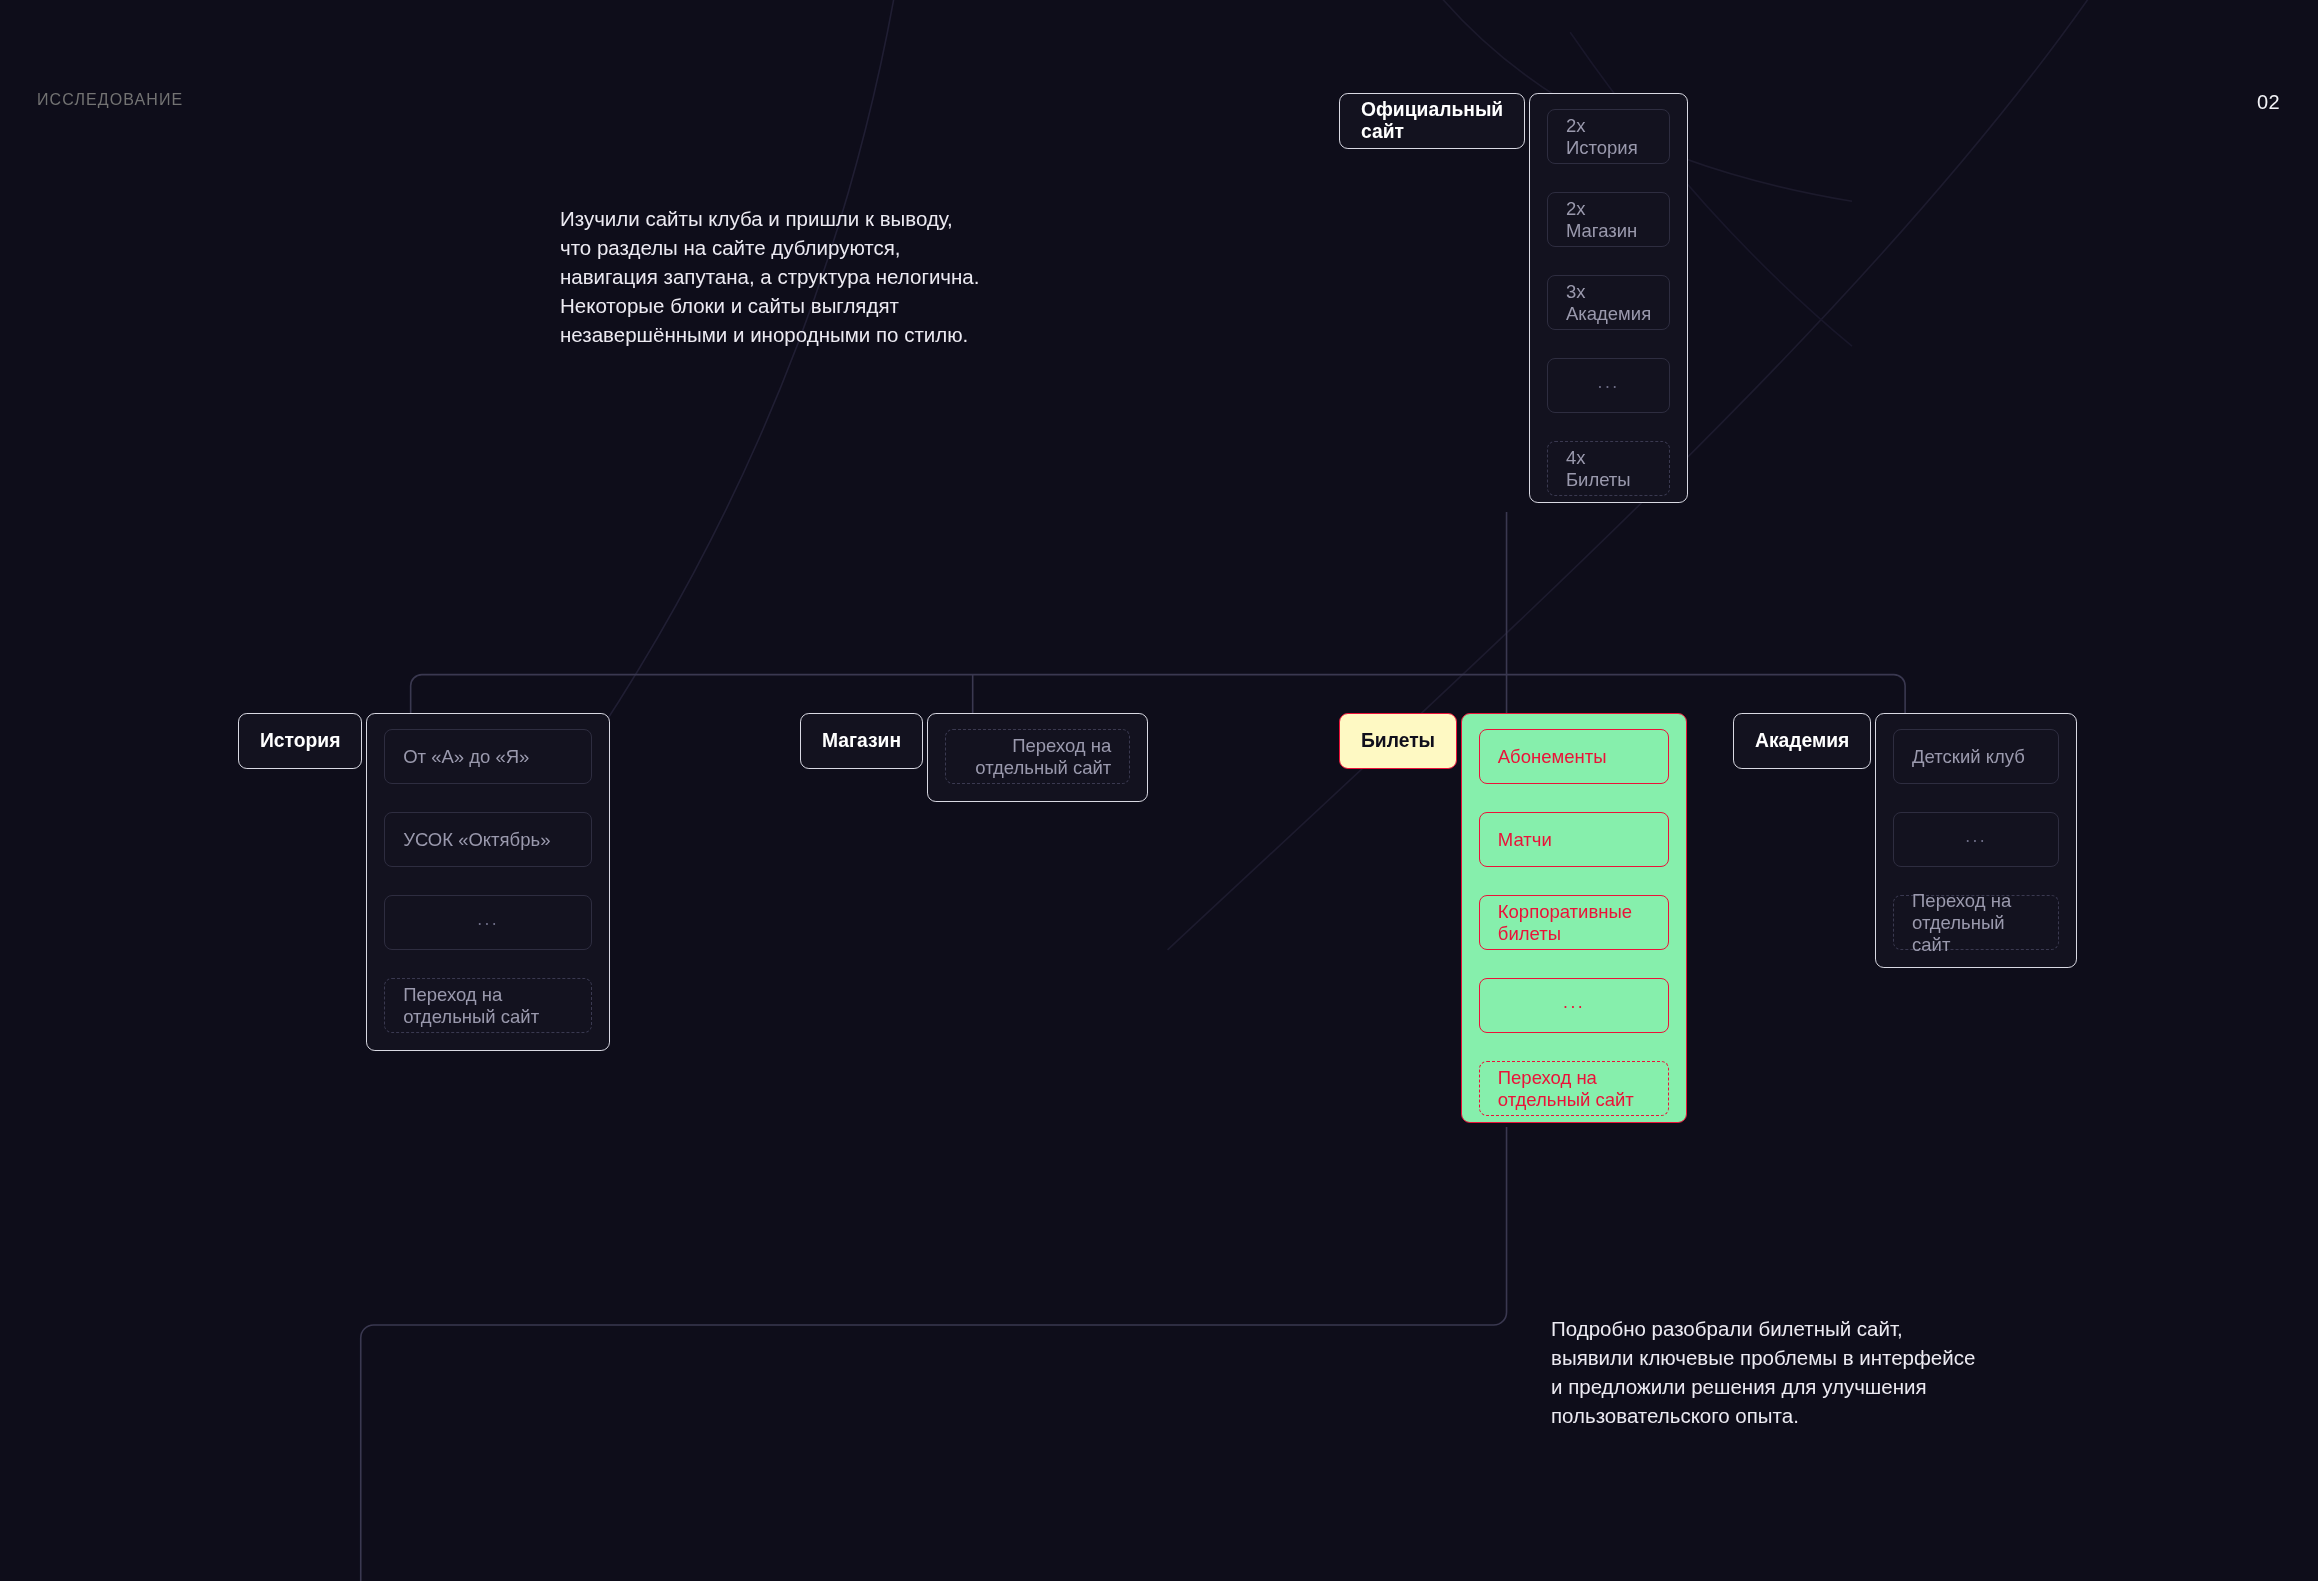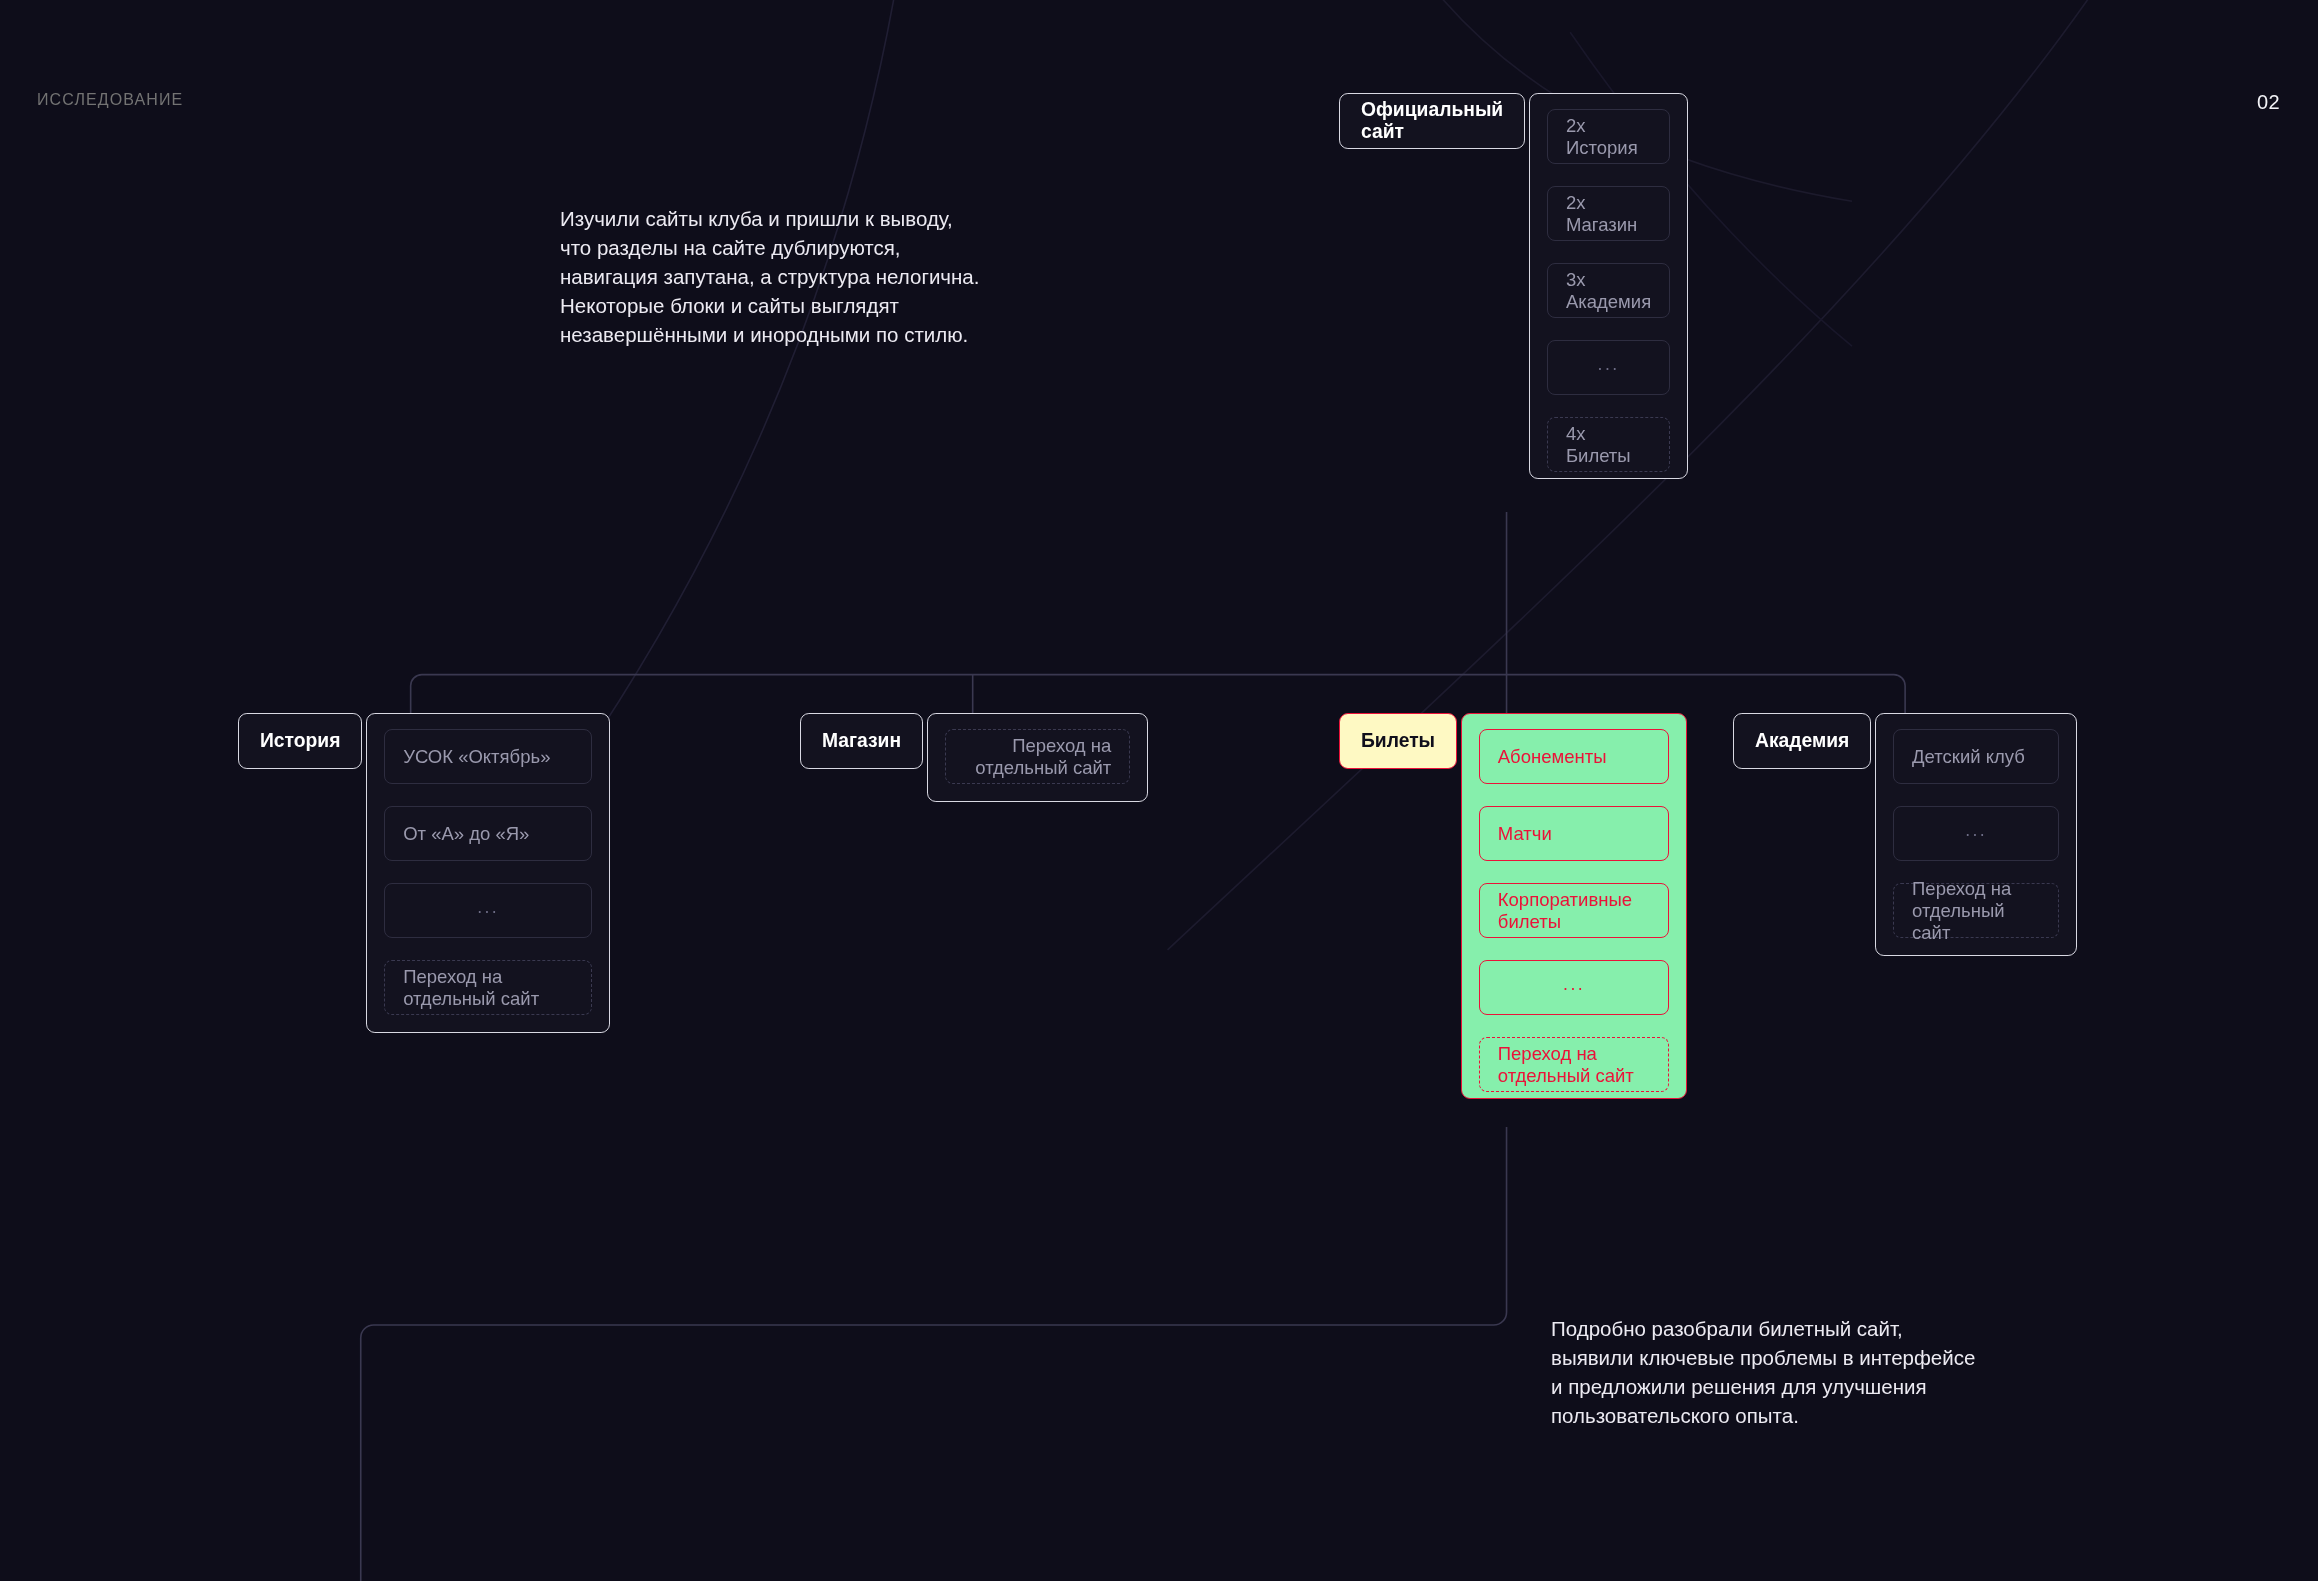--- a/index.html
+++ b/index.html
@@ -67,21 +67,21 @@
     color:#ffffff;
     background:#13121f;
   }
 
   .card-body {
     border:1.3px solid #d9d9e3;
     border-radius:8.9px;
     background:#13121f;
     padding:15.3px 17px 17px 17px;
     display:flex; flex-direction:column;
-    gap:22px;
+    gap:28px;
   }
 
   .item {
     border:1.1px solid #2e2d40;
     border-radius:8px;
     height:55px;
     display:flex; align-items:center;
     padding:0 17.7px;
     font-size:18.5px; font-weight:500;
     color:#9a99ad;
@@ -157,22 +157,22 @@
     <div class="item">2х Магазин</div>
     <div class="item">3х Академия</div>
     <div class="item ellipsis">...</div>
     <div class="item dashed overflow">4х Билеты</div>
   </div>
 </div>
 
 <div class="card" id="card-history">
   <div class="card-head">История</div>
   <div class="card-body">
+    <div class="item">От «А» до «Я»</div>
     <div class="item">УСОК «Октябрь»</div>
-    <div class="item">От «А» до «Я»</div>
     <div class="item ellipsis">...</div>
     <div class="item dashed">Переход на отдельный сайт</div>
   </div>
 </div>
 
 <div class="card" id="card-shop">
   <div class="card-head">Магазин</div>
   <div class="card-body">
     <div class="item dashed">Переход на отдельный сайт</div>
   </div>

